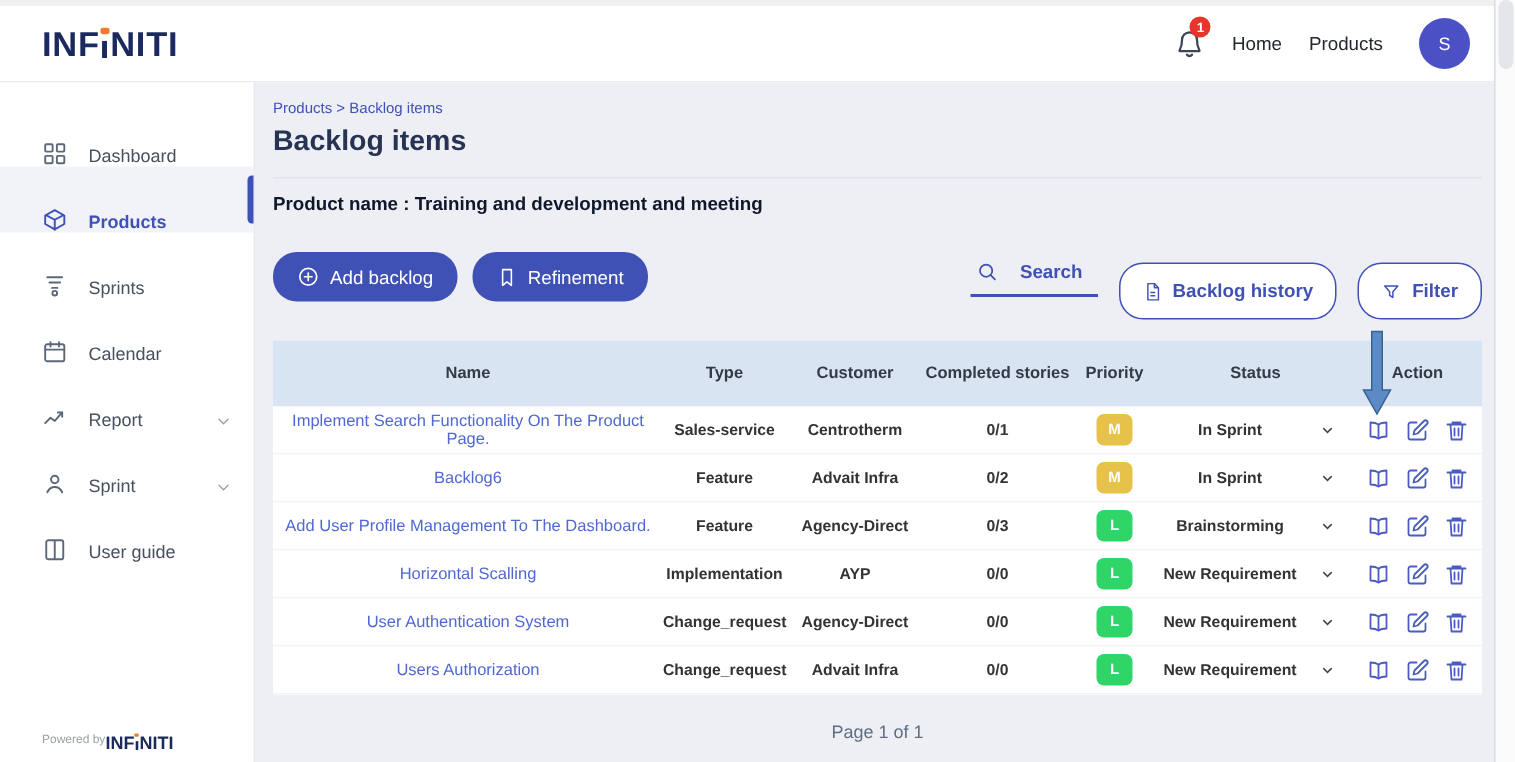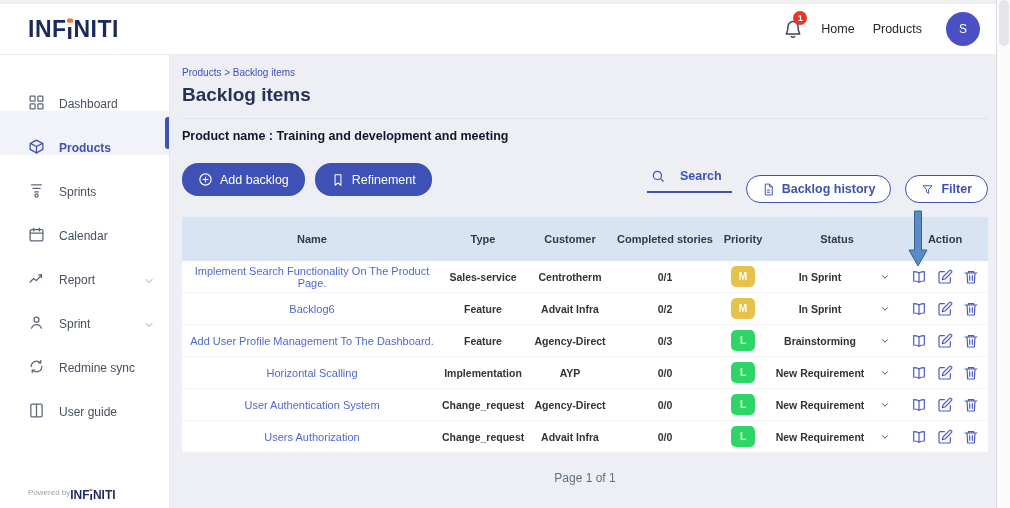--- a/index.html
+++ b/index.html
@@ -51,21 +51,21 @@
 
   
   .toolbar { display:flex; align-items:center; justify-content:space-between; margin-bottom:14px; }
   .tb-left { display:flex; gap:10px; }
   .btn-solid { display:inline-flex; align-items:center; gap:7px; height:33px; padding:0 16px;
         background:#3f51b5; color:#fff; border:none; border-radius:16px; font-size:12.5px;
         font-family:inherit; cursor:pointer; }
   .tb-right { display:flex; align-items:center; gap:14px; }
   .search-link { display:inline-flex; align-items:center; gap:15px; color:#3f51b5; font-size:12.5px;
         font-weight:bold; padding:2px 10px 8px 4px; border-bottom:2px solid #3f51b5; cursor:pointer; }
-  .btn-outline { display:inline-flex; align-items:center; gap:7px; height:28px; padding:4px 15px;
+  .btn-outline { display:inline-flex; align-items:center; gap:7px; height:38px; padding:4px 15px;
         background:#fff; color:#3f51b5; border:1.5px solid #3f51b5; border-radius:16px;
         font-size:12.5px; font-weight:bold; font-family:inherit; cursor:pointer;margin-top:19px; }
 
   
   .tablewrap { position:relative; background:#fff; }
   .thead, .trow { display:grid; grid-template-columns:260px 82px 92px 98px 58px 130px 86px; align-items:center; }
   .thead { background:#d8e4f1; height:44px; }
   .th { font-size:11px; font-weight:bold; color:#333a45; text-align:center; }
   .trow { height:32px; border-bottom:1px solid #f0f3f8; background:#fff; }
   .td { font-size:10.5px; font-weight:600; color:#333; text-align:center; }
@@ -183,31 +183,20 @@
       </span>
       <span>Sprint</span>
       <span class="schev">
         <svg viewBox="0 0 24 24" fill="none" stroke="currentColor" stroke-width="2" stroke-linecap="round">
             <path d="M6 9l6 6 6-6"></path>
           </svg>
       </span>
     </div>
     <div class="side-item">
       <span class="sicon">
-        <svg viewBox="0 0 24 24" fill="none" stroke="currentColor" stroke-width="1.8" stroke-linecap="round" stroke-linejoin="round">
-            <path d="M19.5 12a7.5 7.5 0 0 1-13 5.1"></path>
-            <path d="M4.5 12a7.5 7.5 0 0 1 13-5.1"></path>
-            <path d="M6 20.5v-3.4h3.4"></path>
-            <path d="M18 3.5v3.4h-3.4"></path>
-          </svg>
-      </span>
-      <span>Redmine sync</span>
-    </div>
-    <div class="side-item">
-      <span class="sicon">
         <svg viewBox="0 0 24 24" fill="none" stroke="currentColor" stroke-width="1.8" stroke-linejoin="round">
             <rect x="4" y="3" width="16" height="18" rx="2"></rect>
             <path d="M12 3v18"></path>
           </svg>
       </span>
       <span>User guide</span>
     </div>
 
     <div class="powered">
       <span class="pw-txt">Powered by</span>

